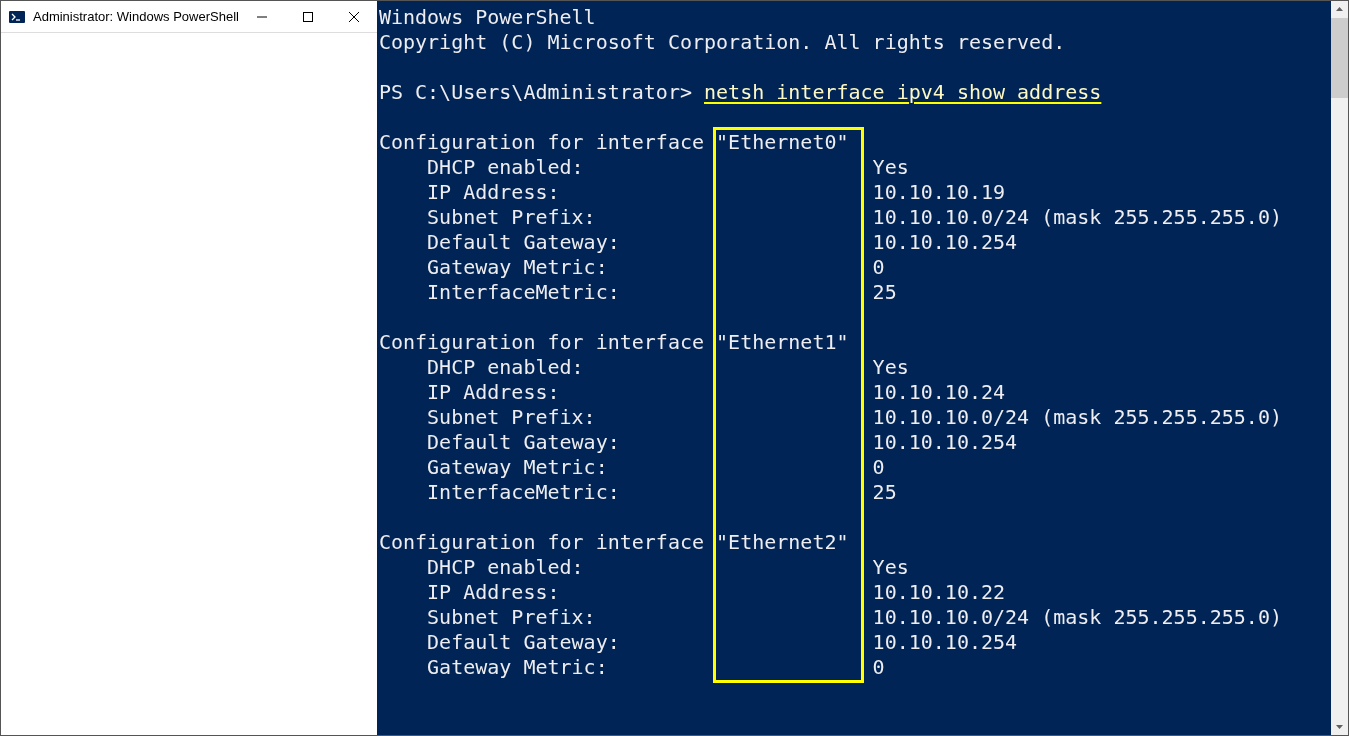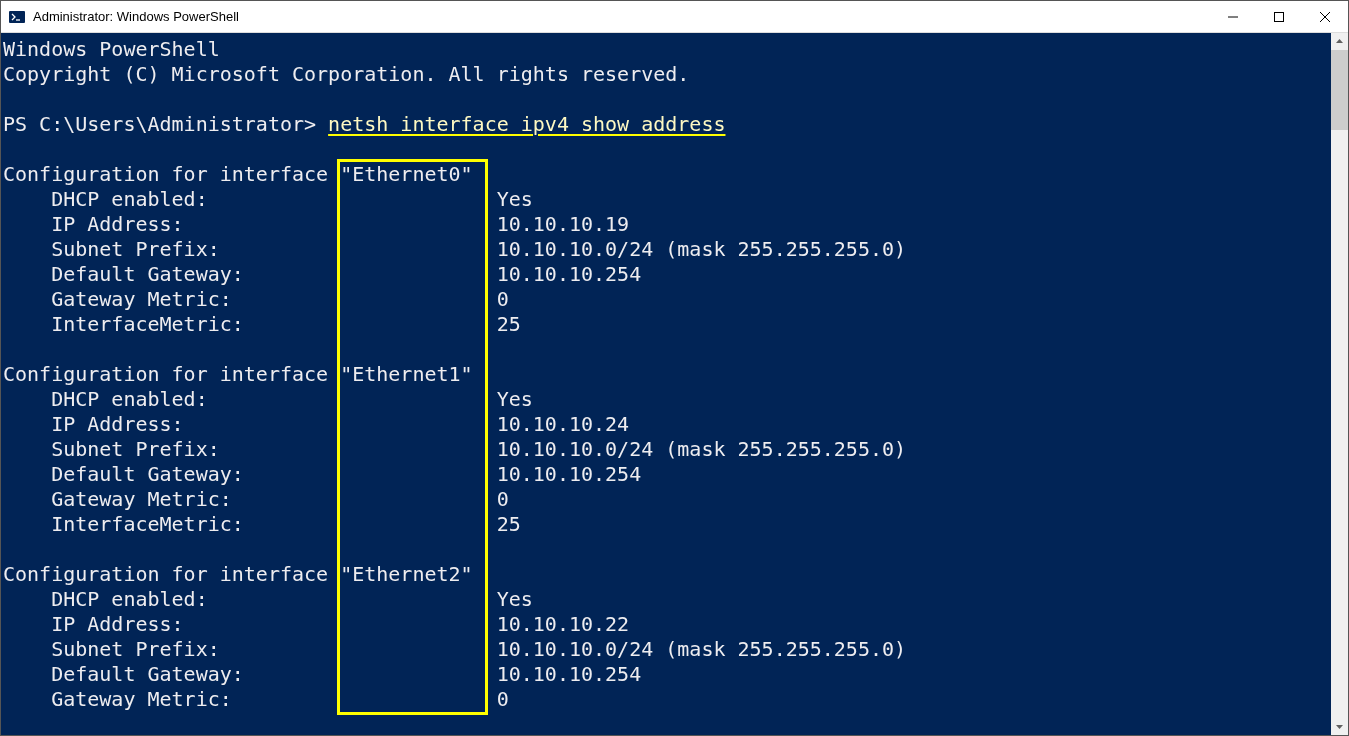--- a/index.html
+++ b/index.html
@@ -12,21 +12,20 @@
     background: #fff;
     width: 1349px;
     height: 736px;
     overflow: hidden;
   }
   .window {
     width: 100%;
     height: 100%;
     border: 1px solid #555;
     display: flex;
-    flex-direction: column;
     background: #fff;
   }
   .titlebar {
     height: 32px;
     background: #ffffff;
     display: flex;
     align-items: center;
     padding-left: 8px;
     border-bottom: 1px solid #ddd;
   }

